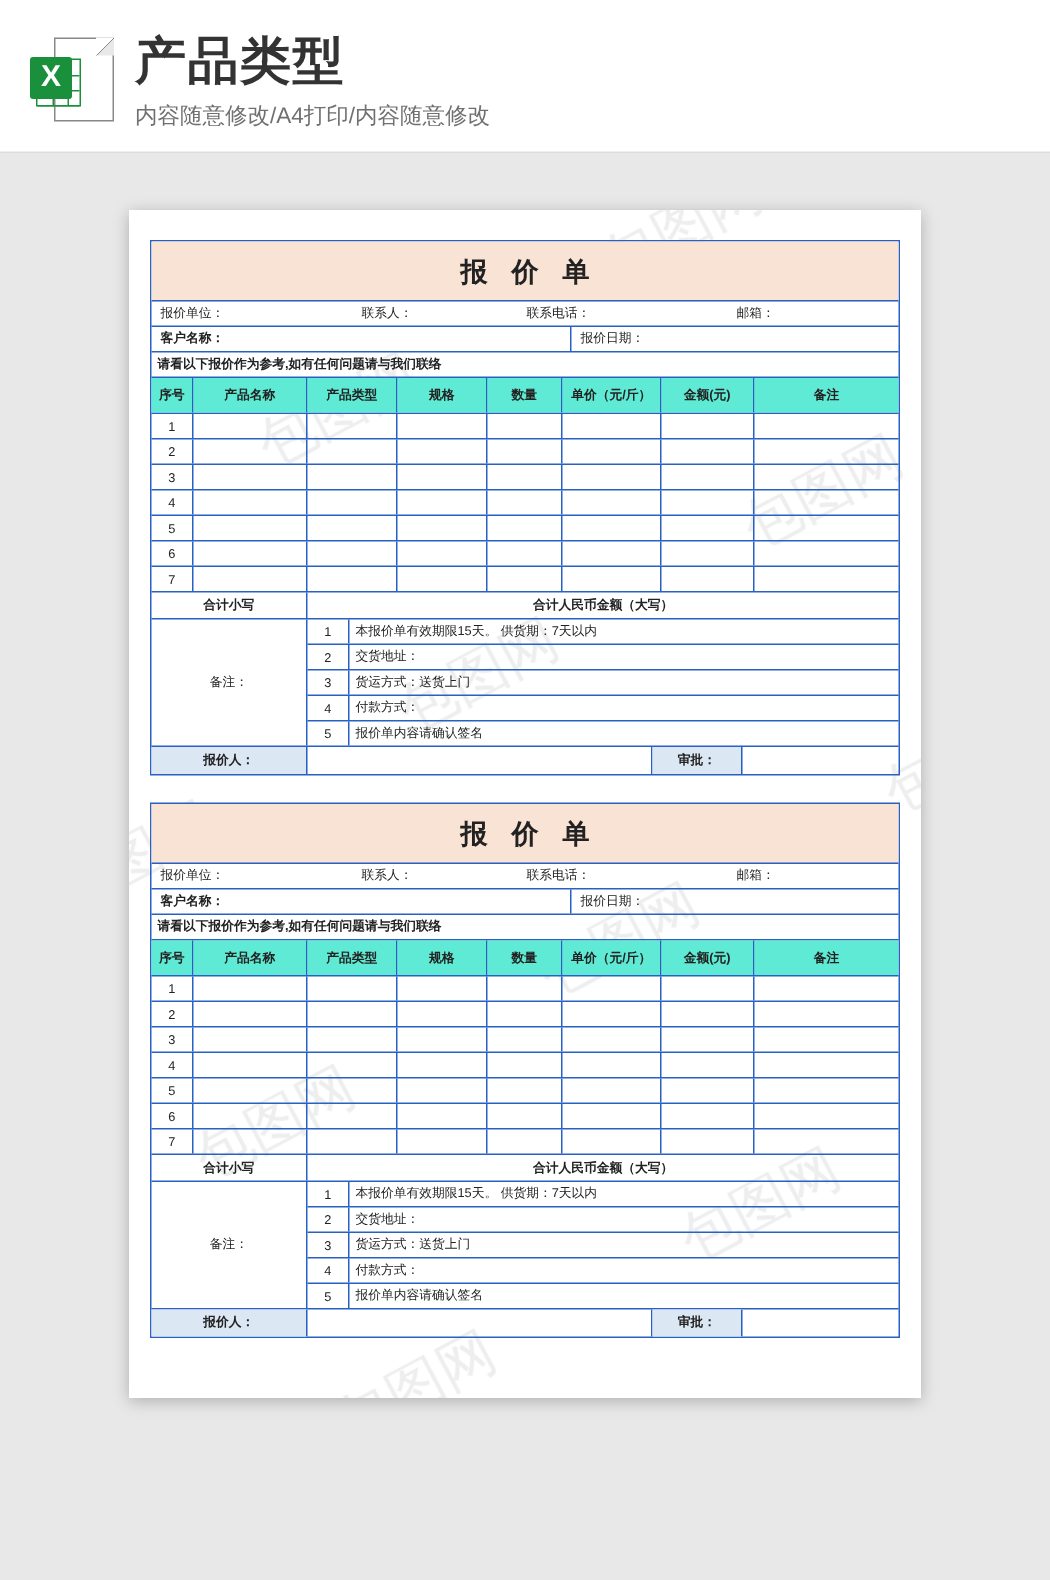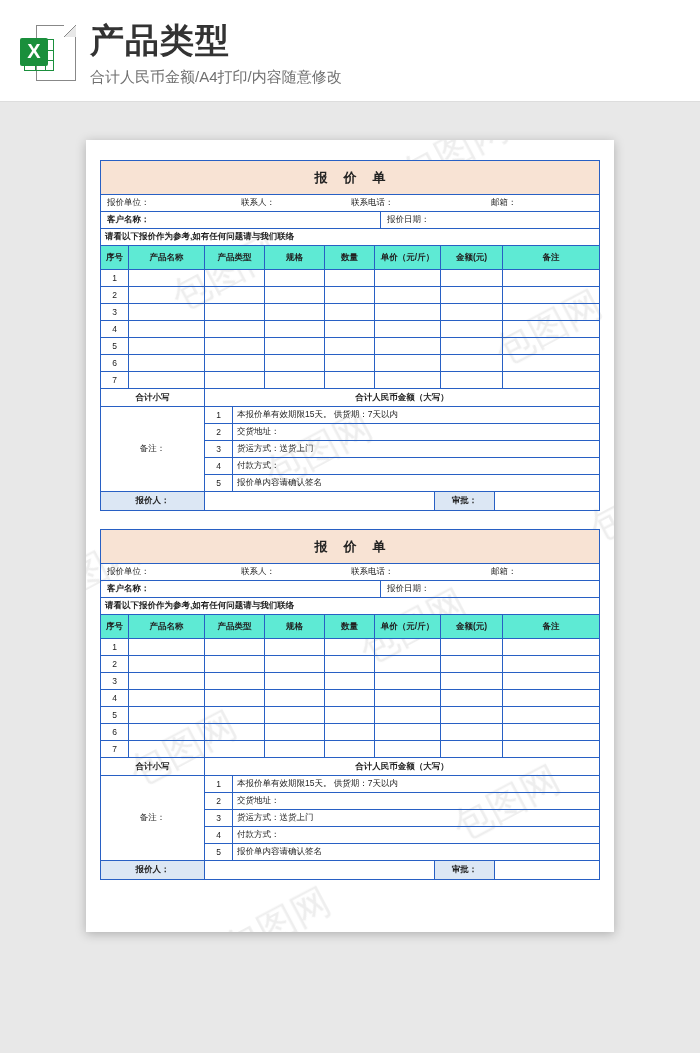--- a/index.html
+++ b/index.html
@@ -107,21 +107,21 @@
     border: 1.5px solid #2860c4;
     font-size: 8.5px;
     color: #222;
     margin-bottom: 18px;
     position: relative;
     z-index: 2;
   }
   .form-title {
     background: #f8e3d4;
     text-align: center;
-    font-size: 13px;
+    font-size: 18px;
     font-weight: bold;
     letter-spacing: 16px;
     padding: 8px 0 7px 16px;
     border-bottom: 1px solid #2860c4;
     font-family: "SimSun", serif;
   }
   .row {
     display: flex;
     border-bottom: 1px solid #2860c4;
     min-height: 15px;
@@ -161,21 +161,21 @@
 <body>
 
 <div class="header-bar">
   <div class="excel-icon">
     <div class="excel-page"></div>
     <div class="excel-grid"></div>
     <div class="excel-x">X</div>
   </div>
   <div class="header-text">
     <div class="main-title">产品类型</div>
-    <div class="sub-title">合计人民币金额/A4打印/内容随意修改</div>
+    <div class="sub-title">内容随意修改/A4打印/内容随意修改</div>
   </div>
 </div>
 
 <div class="paper">
 
   <div class="watermark">
 
     <span style="left:220px;top:80px">包图网</span>
     <span style="left:480px;top:80px">包图网</span>
     <span style="left:-40px;top:280px">包图网</span>

